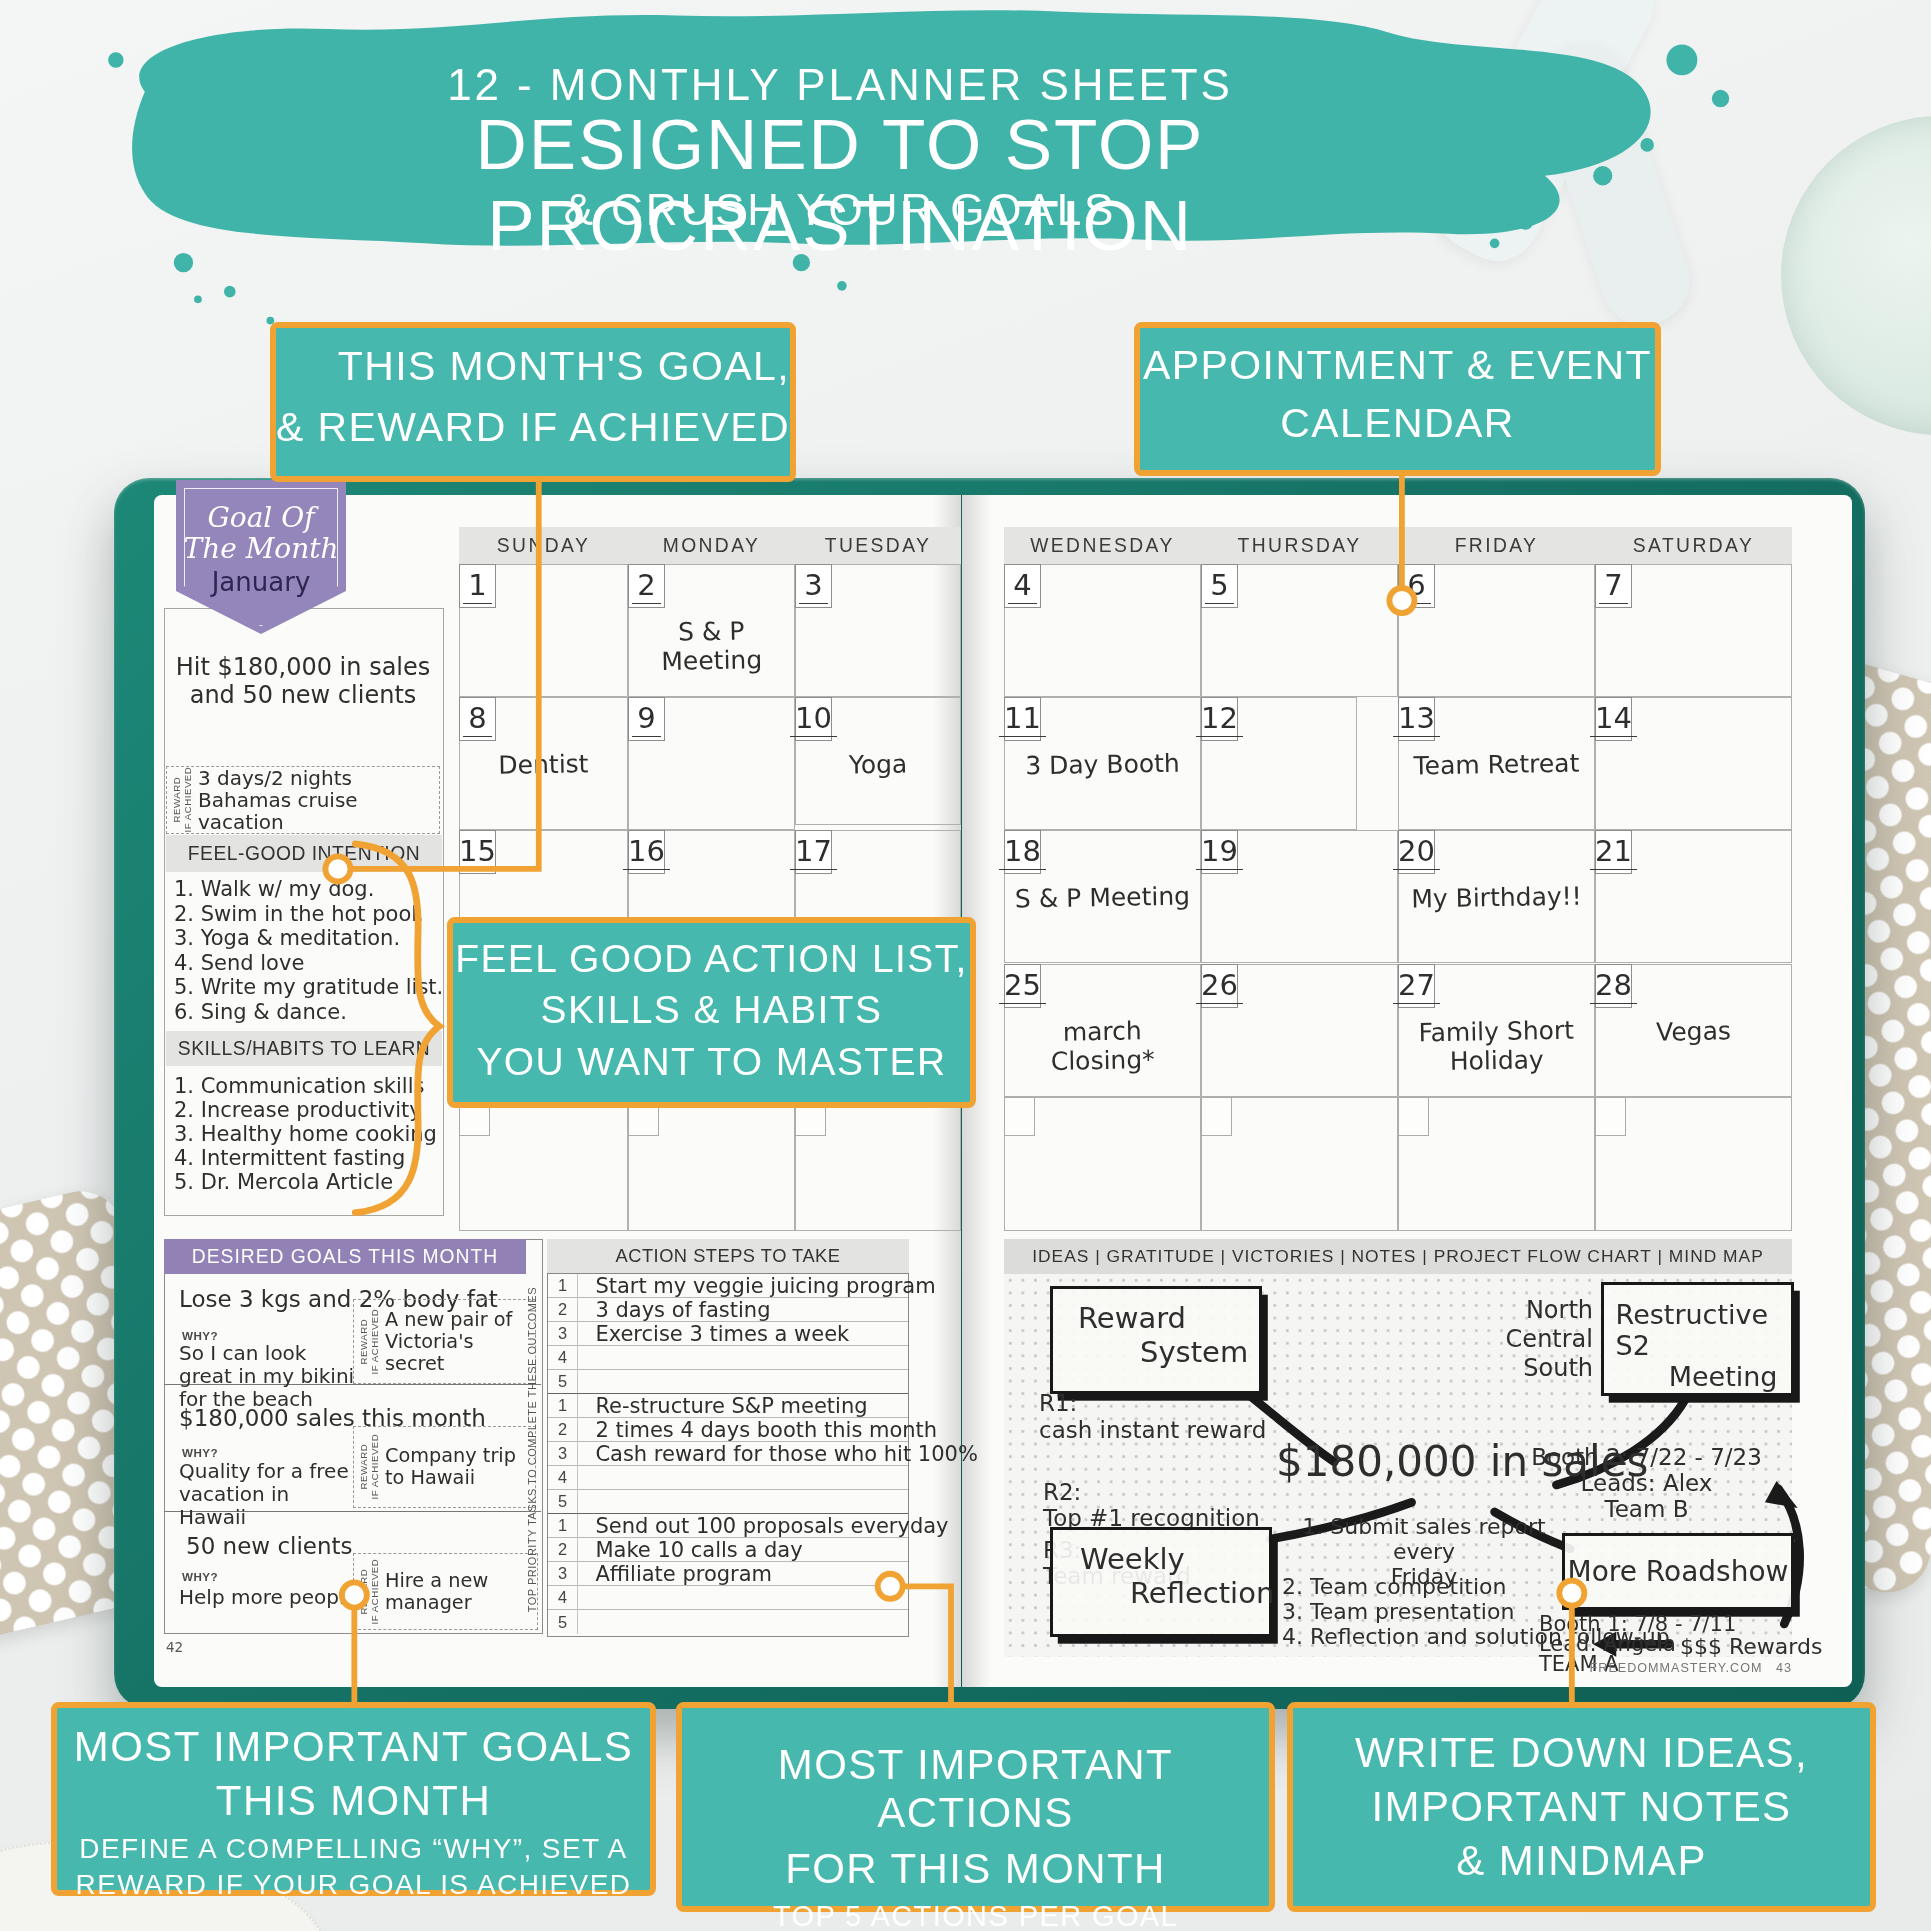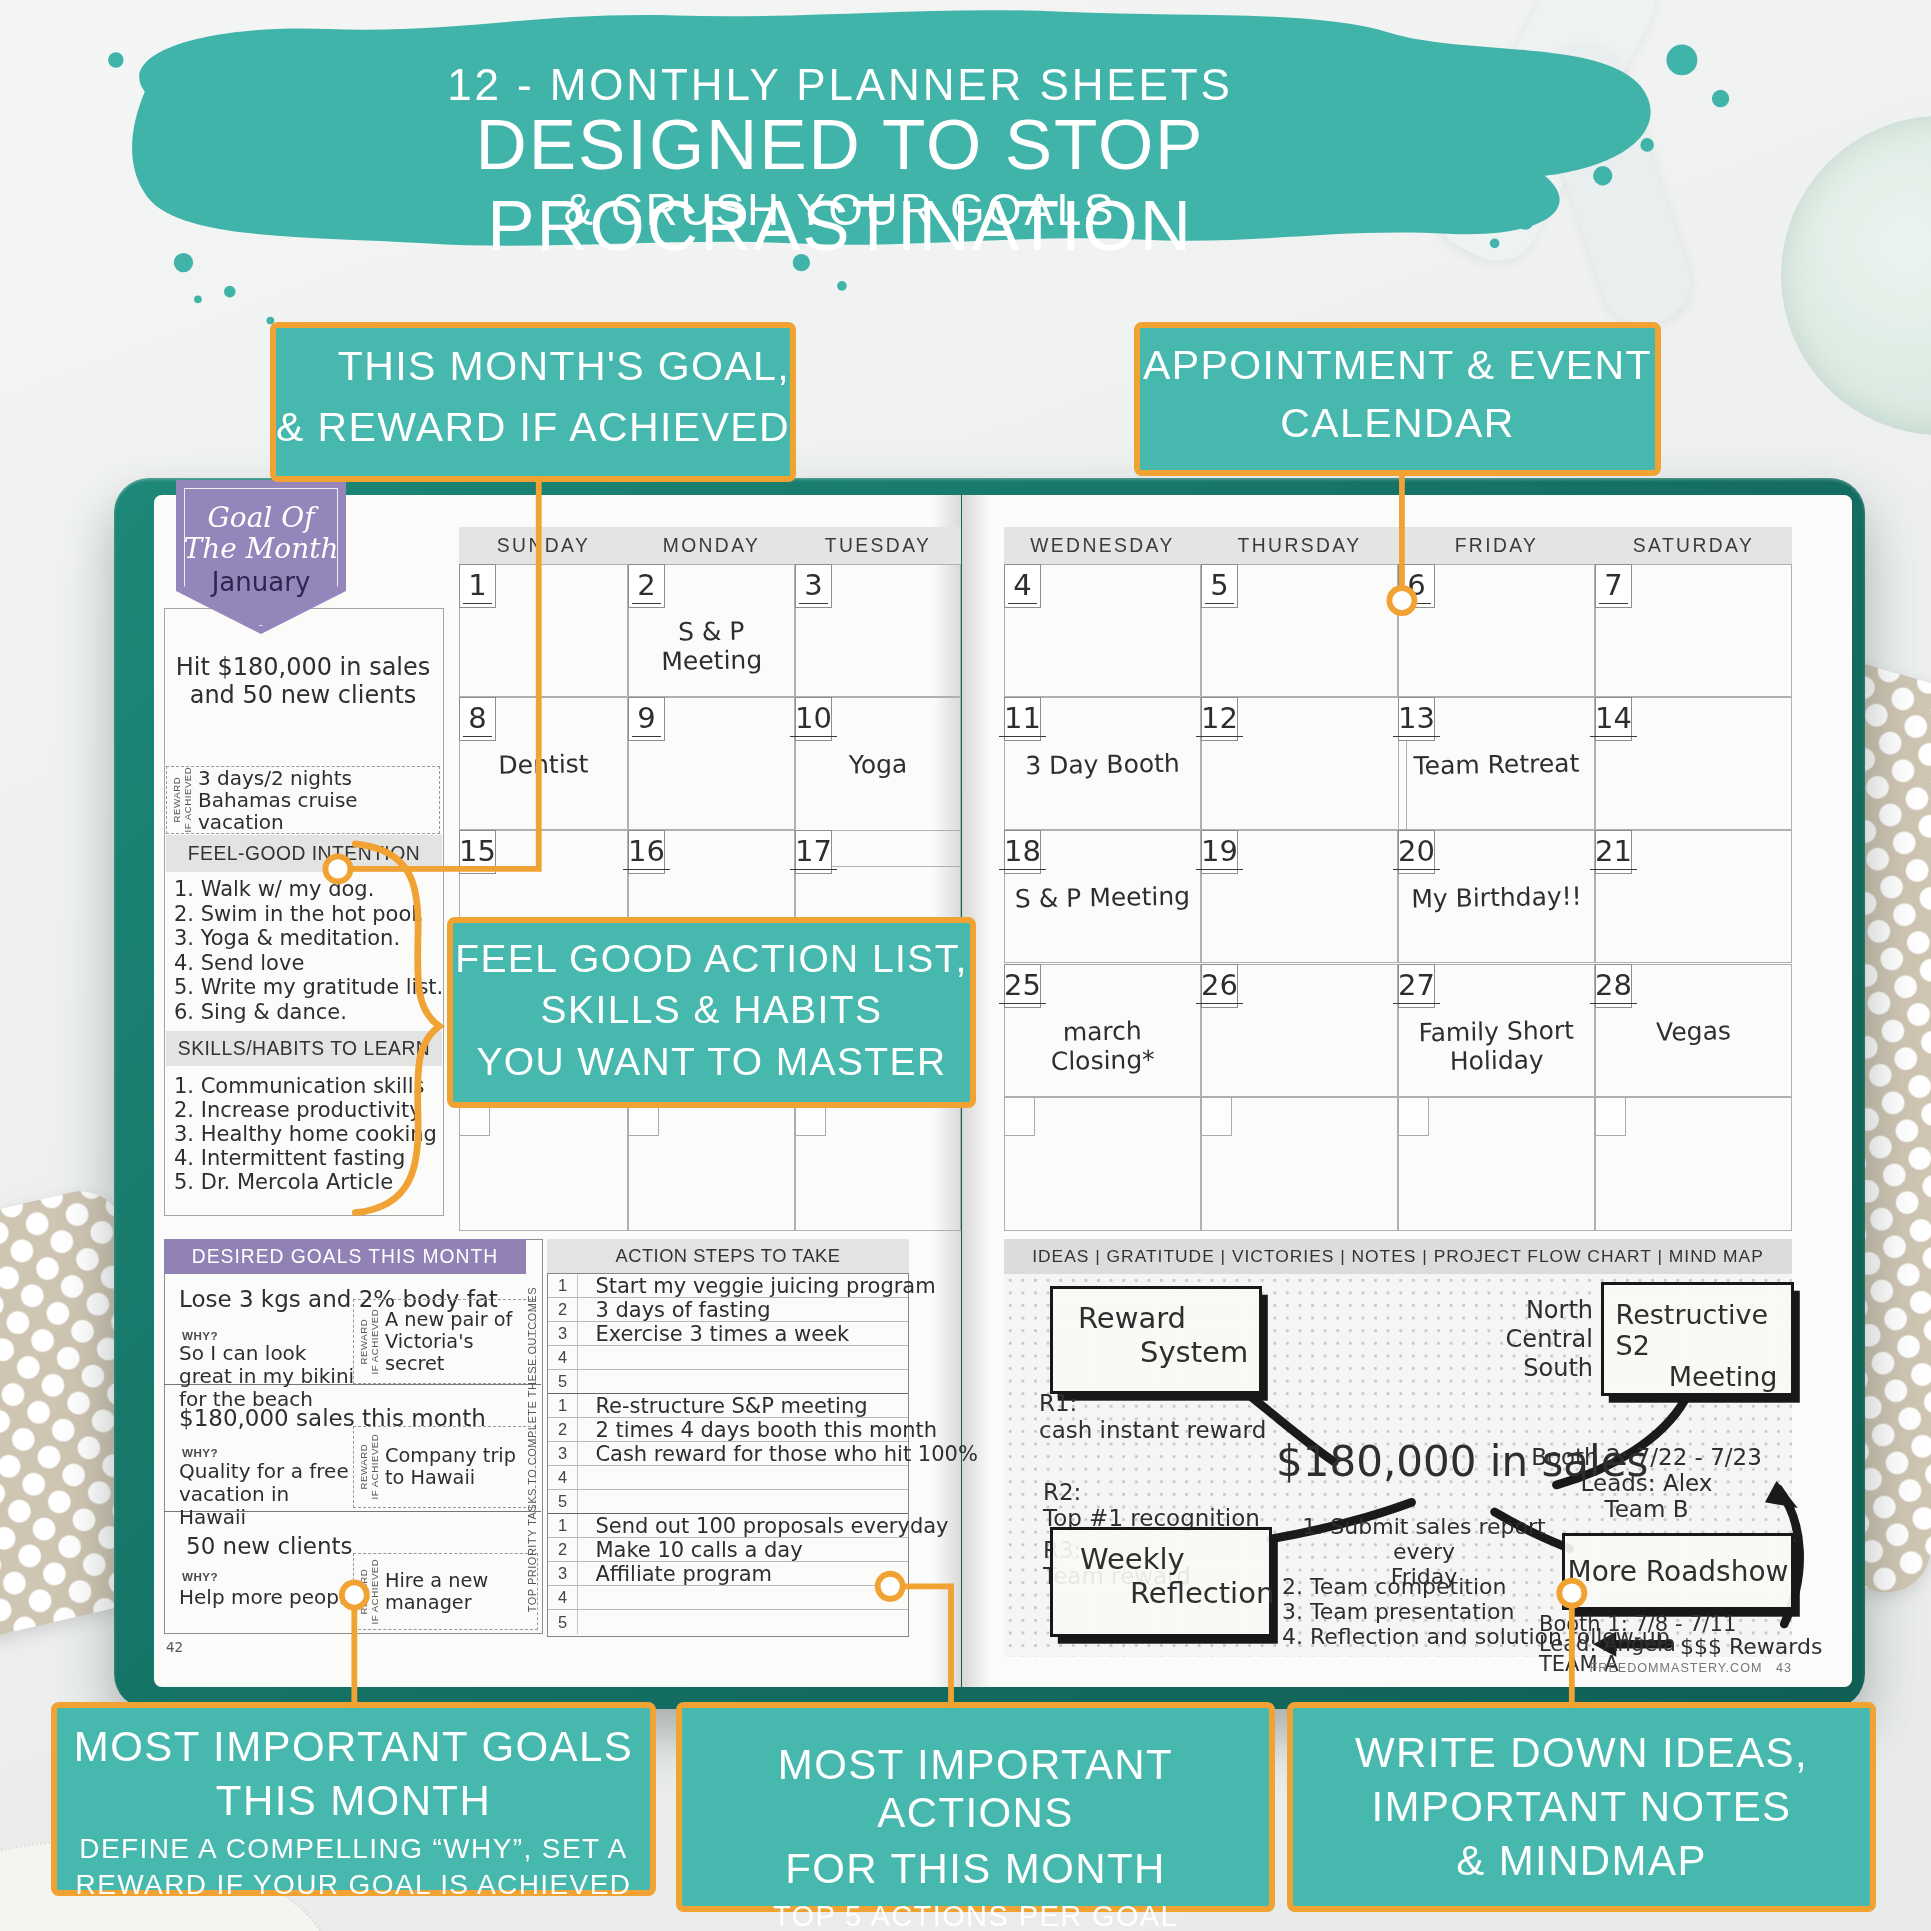--- a/index.html
+++ b/index.html
@@ -172,21 +172,21 @@
         <span class="d hw">8</span>
       </span>
       <span class="ev hw">Dentist</span>
     </div>
   <div class="abs cell" style="left:628px;top:697px;width:167px;height:133px;">
       <span class="datebox">
         <span class="d hw">9</span>
       </span>
       <span class="ev hw"></span>
     </div>
-  <div class="abs cell" style="left:795px;top:697px;width:166px;height:170px;">
+  <div class="abs cell" style="left:795px;top:697px;width:166px;height:128px;">
       <span class="datebox">
         <span class="d hw">10</span>
       </span>
       <span class="ev hw">Yoga</span>
     </div>
   <div class="abs cell" style="left:459px;top:830px;width:169px;height:133px;">
       <span class="datebox">
         <span class="d hw">15</span>
       </span>
       <span class="ev hw"></span>
@@ -351,21 +351,21 @@
         <span class="d hw">7</span>
       </span>
       <span class="ev hw"></span>
     </div>
   <div class="abs cell" style="left:1004px;top:697px;width:197px;height:133px;">
       <span class="datebox">
         <span class="d hw">11</span>
       </span>
       <span class="ev hw">3 Day Booth</span>
     </div>
-  <div class="abs cell" style="left:1201px;top:697px;width:206px;height:133px;">
+  <div class="abs cell" style="left:1201px;top:697px;width:156px;height:133px;">
       <span class="datebox">
         <span class="d hw">12</span>
       </span>
       <span class="ev hw"></span>
     </div>
   <div class="abs cell" style="left:1398px;top:697px;width:197px;height:133px;">
       <span class="datebox">
         <span class="d hw">13</span>
       </span>
       <span class="ev hw">Team Retreat</span>

